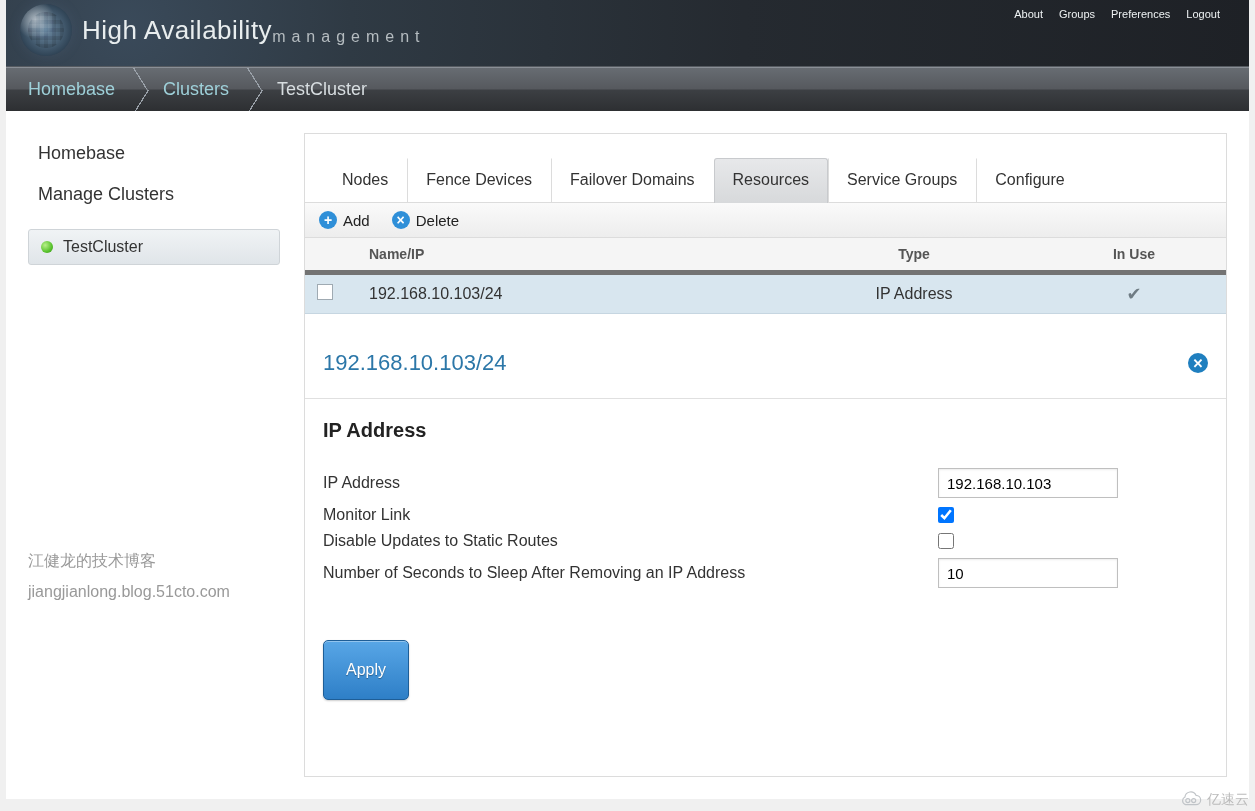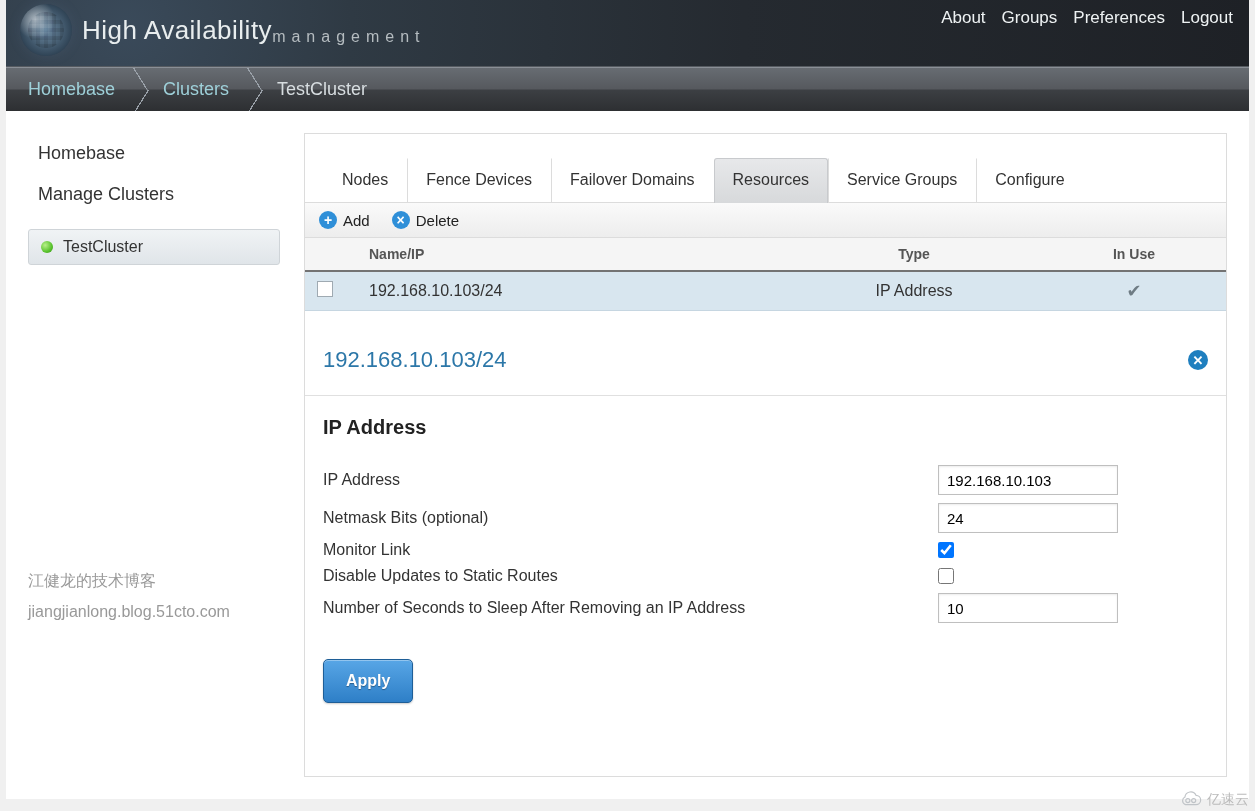--- a/index.html
+++ b/index.html
@@ -45,23 +45,23 @@
   .brand-main {
     font-size: 26px; font-weight: 300; letter-spacing: .5px;
     color: #e8edee;
   }
   .brand-sub {
     font-size: 16px; letter-spacing: 6px; color: #b5bcc0;
     align-self: flex-end; margin-top: -2px; padding-right: 4px;
   }
 
   .top-links {
-    position: absolute; right: 16px; top: 8px;
+    position: absolute; right: 29px; top: 8px;
     display: flex; gap: 16px;
-    font-size: 17px;
+    font-size: 11px;
   }
   .top-links a { color: #eef2f3; text-decoration: none; }
 
   
   .crumb-bar {
     margin-left: 6px; margin-right: 6px;
     height: 44px;
     background: linear-gradient(#676c72, #56595e 48%, #3c3f43 52%, #2d2f32);
     border-top: 1px solid #8a8f96;
     display:flex; align-items:stretch;
@@ -110,21 +110,21 @@
     border-radius: 3px;
     font-size: 16px; color:#333;
     cursor:pointer;
   }
   .dot-green {
     width:12px; height:12px; border-radius:50%;
     background: radial-gradient(circle at 35% 35%, #b8f08a, #59c22d 60%, #2f8f12);
   }
 
   .watermark {
-    position:absolute; left:22px; bottom:172px;
+    position:absolute; left:22px; bottom:192px;
     color:#999; line-height:1.9; font-size:16px;
   }
 
   
   .main {
     flex:1;
     border:1px solid #dcdcdc;
     background:#fff;
   }
   .tabs {
@@ -166,21 +166,21 @@
   .ic-del   { background:#2f8fd8; }
 
   .grid-head, .grid-row {
     display:grid;
     grid-template-columns: 52px 1fr 280px 160px;
     align-items:center;
     padding: 8px 12px;
   }
   .grid-head {
     background:#f5f5f5;
-    border-bottom:2px solid #737373;
+    border-bottom:5px solid #737373;
     font-weight:bold; color:#555; font-size:14px;
   }
   .grid-head .c-type, .grid-row .c-type { text-align:center; }
   .grid-head .c-use,  .grid-row .c-use  { text-align:center; }
   .grid-row {
     background:#d8e6ef;
     border-bottom:1px solid #c6d6e1;
     font-size:16px;
   }
   .grid-row .chk {
@@ -222,24 +222,24 @@
   .form-row input[type=text]{
     width:180px; height:30px;
     border:1px solid #bfbfbf; background:#fff;
     padding: 3px 8px; font-size:15px;
     box-shadow: inset 0 1px 2px rgba(0,0,0,.08);
   }
   .form-row input[type=checkbox]{
     width:16px; height:16px;
   }
   .apply-btn {
-    margin-top:32px;
+    margin-top:48px;
     display:inline-block;
-    padding: 12px 22px;
-    color:#fff; font-size:16px; font-weight:bold;
+    padding: 20px 22px;
+    color:#fff; font-size:16px; font-weight:normal;
     background: linear-gradient(#58a6e6, #2e7fc7);
     border:1px solid #1e5e97;
     border-radius:5px;
     box-shadow: inset 0 1px 0 rgba(255,255,255,.35), 0 1px 2px rgba(0,0,0,.2);
     cursor:pointer;
     text-shadow: 0 1px 1px rgba(0,0,0,.35);
   }
 
   
   .yisu {
@@ -329,24 +329,20 @@
       <div class="detail-head">
         <span class="detail-title">192.168.10.103/24</span>
         <span class="close-btn">✕</span>
       </div>
       <div class="detail-body">
         <div class="section-title">IP Address</div>
 
         <div class="form-row">
           <span>IP Address</span>
           <input type="text" value="192.168.10.103" style="">
-        </div>
-        <div class="form-row">
-          <span>Netmask Bits (optional)</span>
-          <input type="text" value="24" style="">
         </div>
         <div class="form-row">
           <span>Monitor Link</span>
           <input type="checkbox" checked="" style="">
         </div>
         <div class="form-row">
           <span>Disable Updates to Static Routes</span>
           <input type="checkbox" style="">
         </div>
         <div class="form-row">

